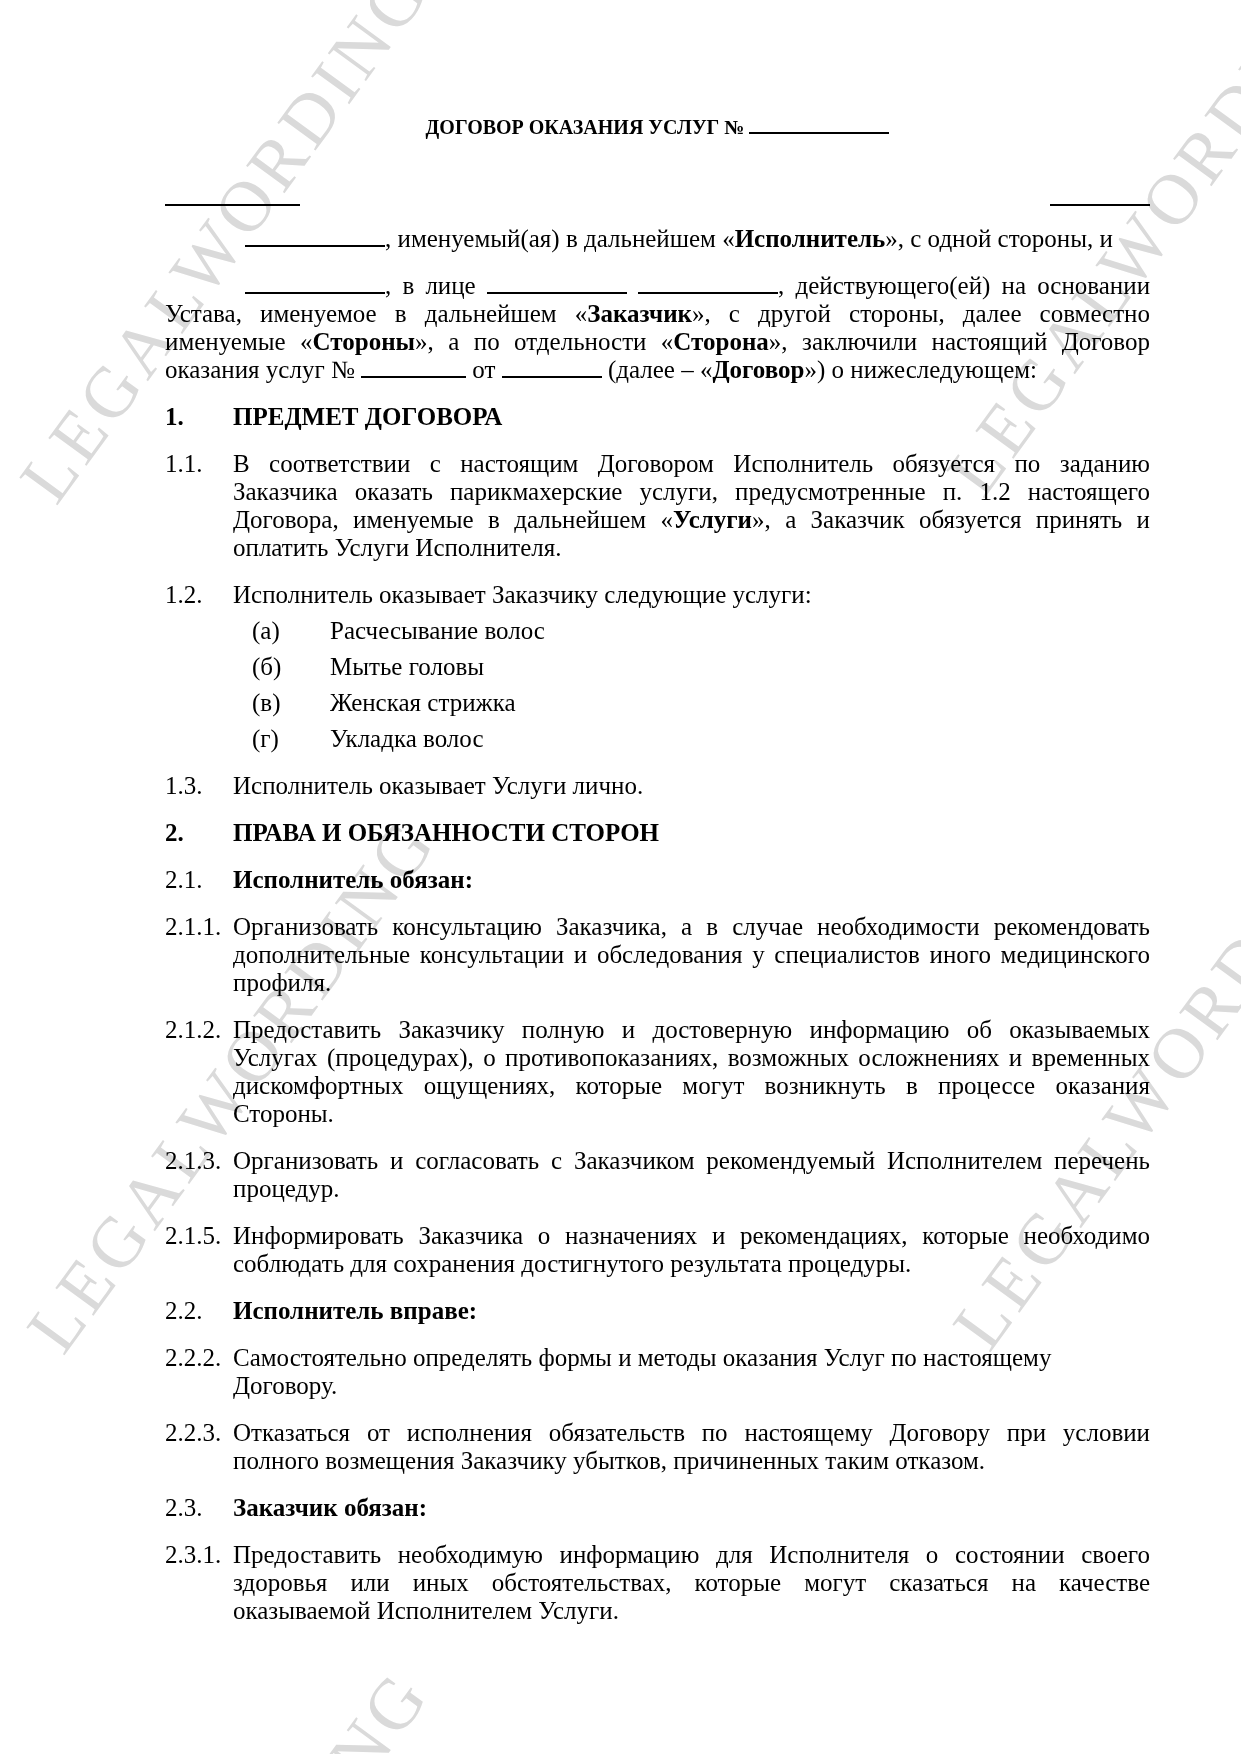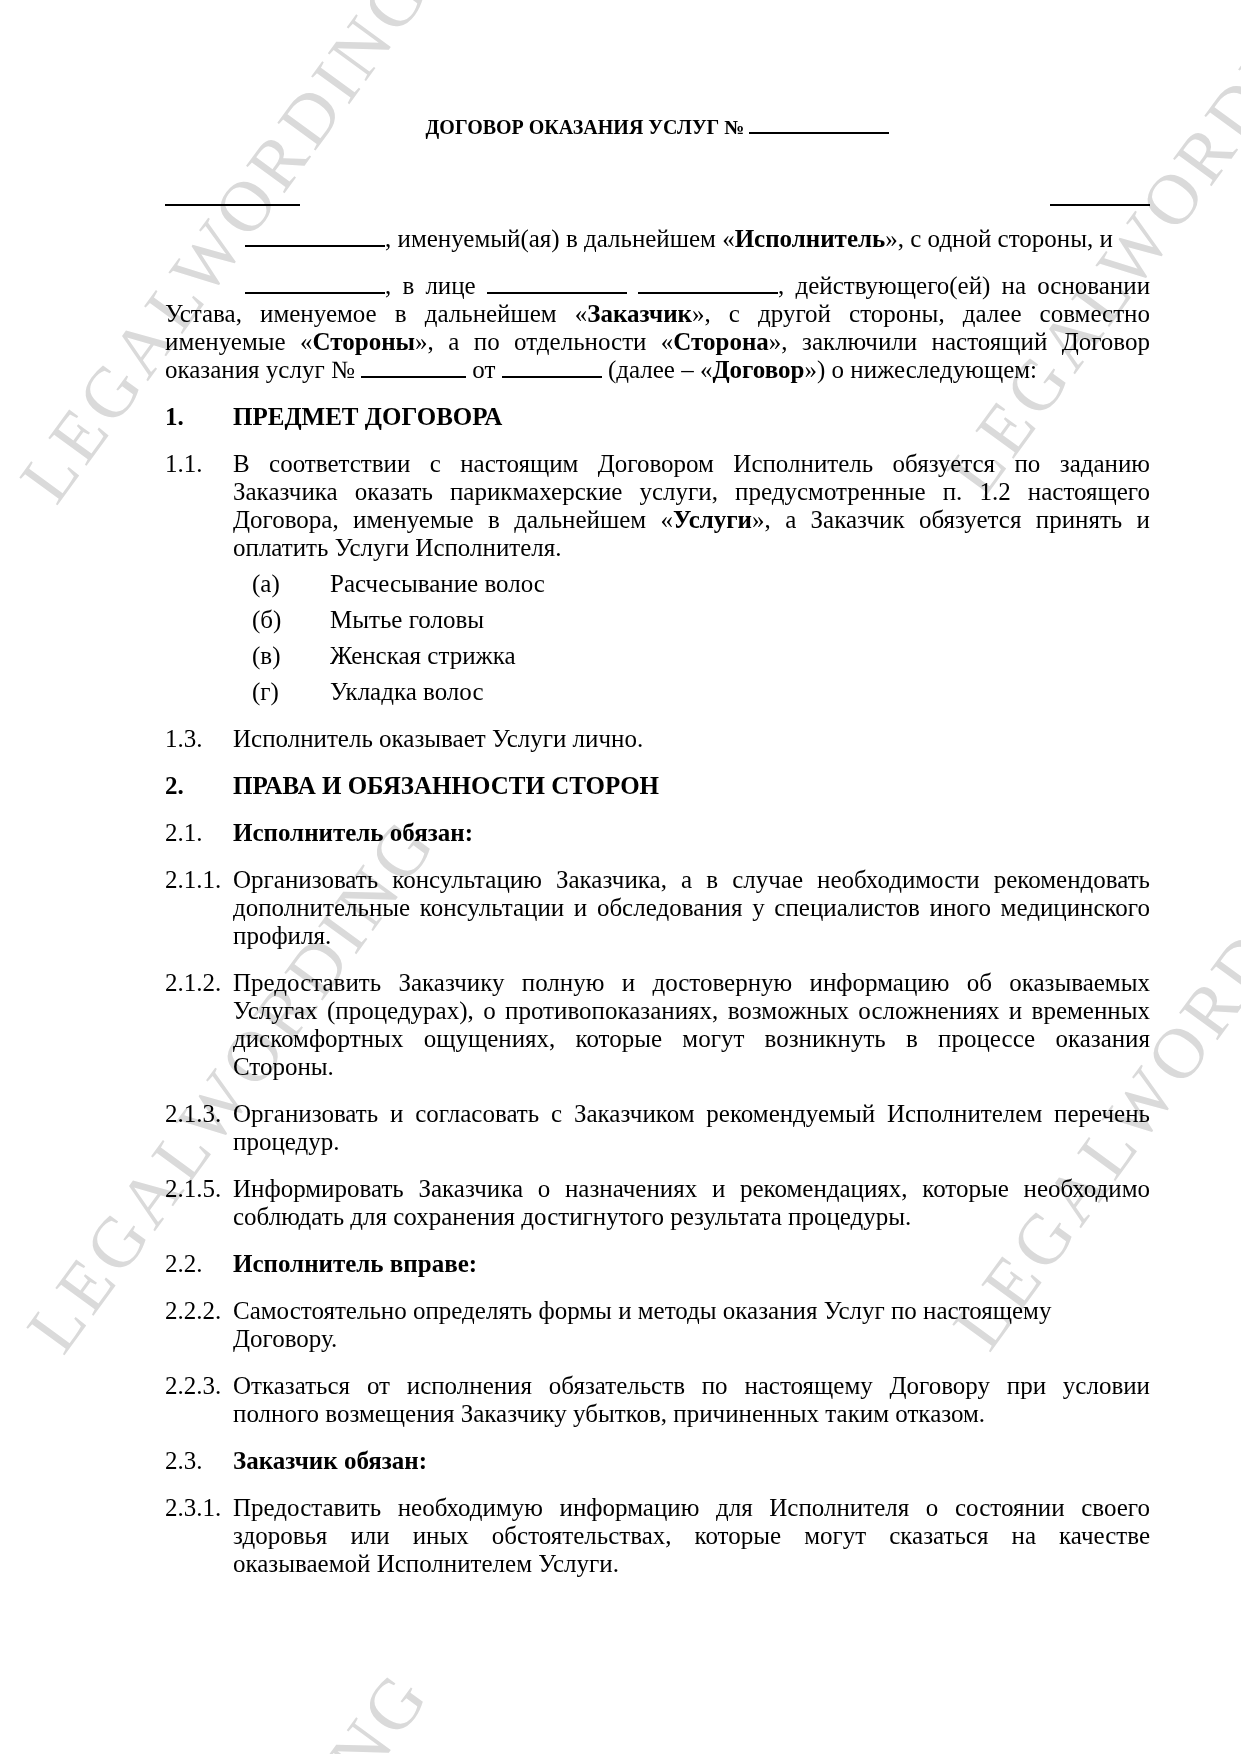--- a/index.html
+++ b/index.html
@@ -98,20 +98,24 @@
     <div class="txt"><span class="blank" style="width: 140px;"></span><span>, в лице </span><span class="blank" style="width: 140px;"></span><span> </span><span class="blank" style="width: 140px;"></span><span>, действующего(ей) на основании Устава, именуемое в дальнейшем «</span><span class="b">Заказчик</span><span>», с другой стороны, далее совместно именуемые «</span><span class="b">Стороны</span><span>», а по отдельности «</span><span class="b">Сторона</span><span>», заключили настоящий Договор оказания услуг № </span><span class="blank" style="width: 105px;"></span><span> от </span><span class="blank" style="width: 100px;"></span><span> (далее – «</span><span class="b">Договор</span><span>») о нижеследующем:</span></div>
   </div>
         <div class="row kind-h">
     <span class="num">1.</span>
     <div class="txt"><span>ПРЕДМЕТ ДОГОВОРА</span></div>
   </div>
         <div class="row kind-i just bold-num">
     <span class="num">1.1.</span>
     <div class="txt"><span>В соответствии с настоящим Договором Исполнитель обязуется по заданию Заказчика оказать парикмахерские услуги, предусмотренные п. 1.2 настоящего Договора, именуемые в дальнейшем «</span><span class="b">Услуги</span><span>», а Заказчик обязуется принять и оплатить Услуги Исполнителя.</span></div>
   </div>
+        <div class="row kind-i bold-num">
+    <span class="num">1.2.</span>
+    <div class="txt"><span>Исполнитель оказывает Заказчику следующие услуги:</span></div>
+  </div>
         <div class="row kind-s">
     <span class="num">(а)</span>
     <div class="txt"><span>Расчесывание волос</span></div>
   </div>
         <div class="row kind-s">
     <span class="num">(б)</span>
     <div class="txt"><span>Мытье головы</span></div>
   </div>
         <div class="row kind-s">
     <span class="num">(в)</span>

